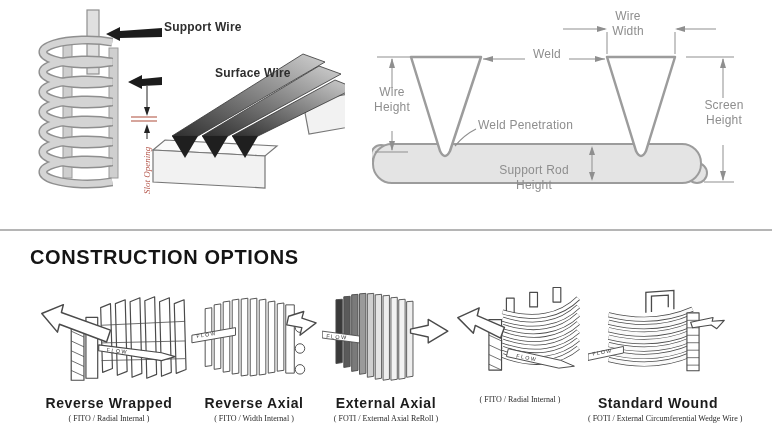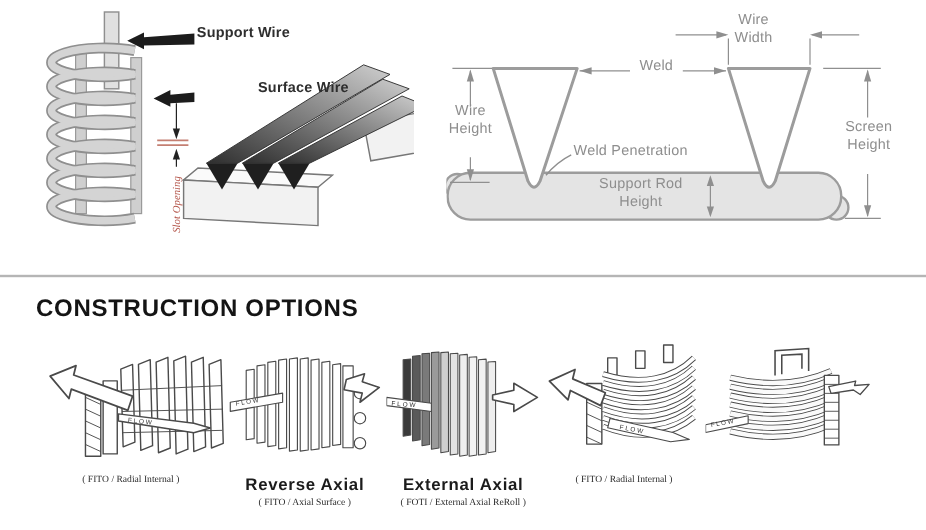--- a/index.html
+++ b/index.html
@@ -128,21 +128,21 @@
       <polygon points="351,53 348,63 354,63" stroke="none"></polygon>
       <polygon points="351,176 348,166 354,166" stroke="none"></polygon>
     </g>
   </svg>
   <span class="lbl gray-lbl multiline" style="left:597px;top:9px;width:62px;">Wire
 Width</span>
   <span class="lbl gray-lbl" style="left:533px;top:47px;">Weld</span>
   <span class="lbl gray-lbl multiline" style="left:363px;top:85px;width:58px;">Wire
 Height</span>
   <span class="lbl gray-lbl" style="left:478px;top:118px;">Weld Penetration</span>
-  <span class="lbl gray-lbl multiline" style="left:478px;top:146px;width:112px;">Support Rod
+  <span class="lbl gray-lbl multiline" style="left:478px;top:163px;width:112px;">Support Rod
 Height</span>
   <span class="lbl gray-lbl multiline" style="left:696px;top:98px;width:56px;">Screen
 Height</span>
 
   <div class="divider"></div>
 
   <h2 class="heading" style="margin:0;">CONSTRUCTION OPTIONS</h2>
 
   <figure class="fig" style="left:28px;top:286px;width:162px;margin:0;">
     <svg width="162" height="106" viewBox="0 0 165 108">
@@ -156,20 +156,21 @@
         <polygon points="119,15 129,11 131,90 121,94"></polygon>
         <polygon points="134,16 144,12 146,88 136,92"></polygon>
         <polygon points="149,18 159,14 161,85 151,89"></polygon>
         <path d="M75,40 L160,36 M75,58 L160,56 M75,76 L160,74" fill="none" stroke-width="0.8"></path>
         <polygon points="14,28 36,19 34,27 84,45 80,57 32,39 30,47" stroke-width="1.5"></polygon>
         <polygon points="72,60 136,68 150,72 136,76 72,66"></polygon>
       </g>
       <text transform="translate(80,67) rotate(6)" font-size="5.5" letter-spacing="1.5" fill="#333">FLOW</text>
     </svg>
     <figcaption>
+      <div class="fig-name">Reverse Wrapped</div>
       <div class="fig-sub">( FITO / Radial Internal )</div>
     </figcaption>
   </figure>
 
   <figure class="fig" style="left:190px;top:286px;width:128px;margin:0;">
     <svg width="128" height="106" viewBox="0 0 135 108">
       <g fill="#ffffff" stroke="#4a4a4a" stroke-width="1" stroke-linejoin="round">
         <polygon points="16,22 23,21 23,82 16,83"></polygon>
         <polygon points="25.5,18 32.5,17 32.5,85 25.5,86"></polygon>
         <polygon points="35,15 42,14 42,88 35,89"></polygon>
@@ -183,21 +184,21 @@
         <circle cx="116" cy="42" r="5"></circle>
         <circle cx="116" cy="64" r="5"></circle>
         <circle cx="116" cy="86" r="5"></circle>
         <polygon points="104,30 120,25 118,32 133,37 116,50 118,42 102,39" stroke-width="1.4"></polygon>
         <polygon points="2,50 48,42 48,50 2,58"></polygon>
       </g>
       <text transform="translate(7,53) rotate(-9)" font-size="5.5" letter-spacing="1.5" fill="#333">FLOW</text>
     </svg>
     <figcaption>
       <div class="fig-name">Reverse Axial</div>
-      <div class="fig-sub">( FITO / Axial Surface )</div>
+      <div class="fig-sub">( FITO / Width Internal )</div>
     </figcaption>
   </figure>
 
   <figure class="fig" style="left:322px;top:286px;width:128px;margin:0;">
     <svg width="128" height="106" viewBox="0 0 130 108">
       <g stroke="#4a4a4a" stroke-width="0.9" stroke-linejoin="round">
         <polygon points="14,14 20.5,13.5 20.5,78 14,79" fill="#3a3a3a"></polygon>
         <polygon points="22,11 28.5,10.5 28.5,82 22,83" fill="#5a5a5a"></polygon>
         <polygon points="30,9 36.5,8.5 36.5,86 30,87" fill="#7a7a7a"></polygon>
         <polygon points="38,8 44.5,7.5 44.5,89 38,90" fill="#9a9a9a"></polygon>
@@ -282,15 +283,19 @@
         </g>
       </g>
       <g fill="#ffffff" stroke="#4a4a4a" stroke-linejoin="round">
         <rect x="106" y="26" width="13" height="62" stroke-width="1.2"></rect>
         <path d="M106,34 L119,34 M106,42 L119,42 M106,50 L119,50 M106,58 L119,58 M106,66 L119,66 M106,74 L119,74 M106,82 L119,82" fill="none" stroke-width="0.8"></path>
         <polygon points="110,36 134,31 133,35 146,34 138,43 132,39 112,42" stroke-width="1.2"></polygon>
         <polygon points="0,70 38,62 38,69 0,77" stroke-width="1"></polygon>
       </g>
       <text transform="translate(5,72) rotate(-10)" font-size="5.5" letter-spacing="1.5" fill="#333">FLOW</text>
     </svg>
+    <figcaption>
+      <div class="fig-name">Standard Wound</div>
+      <div class="fig-sub">( FOTI / External Circumferential Wedge Wire )</div>
+    </figcaption>
   </figure>
 
 </div>
 
 </body></html>

